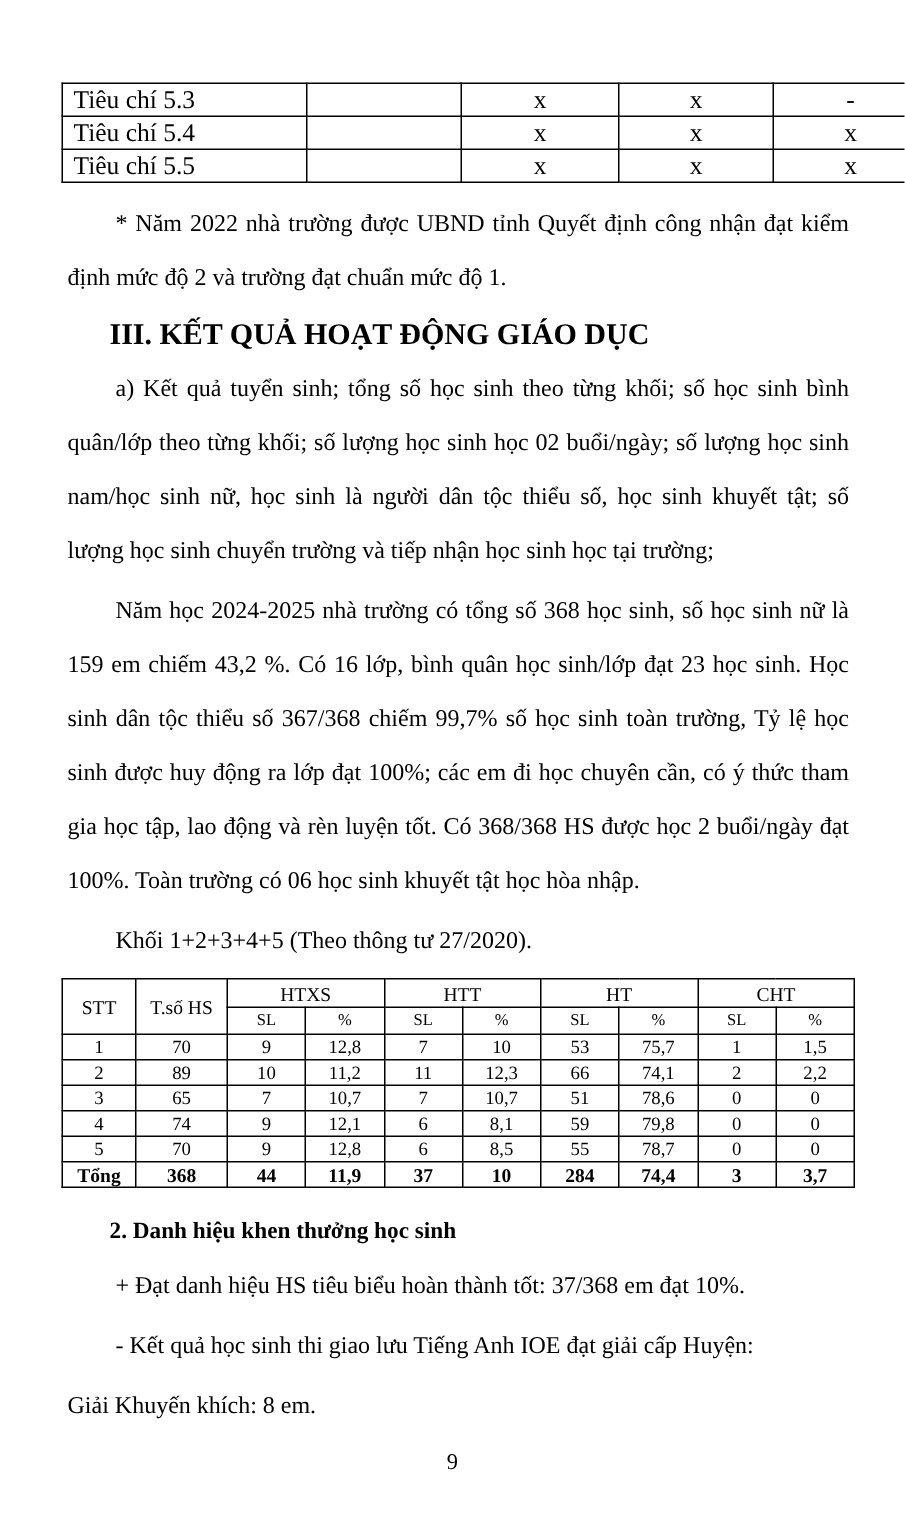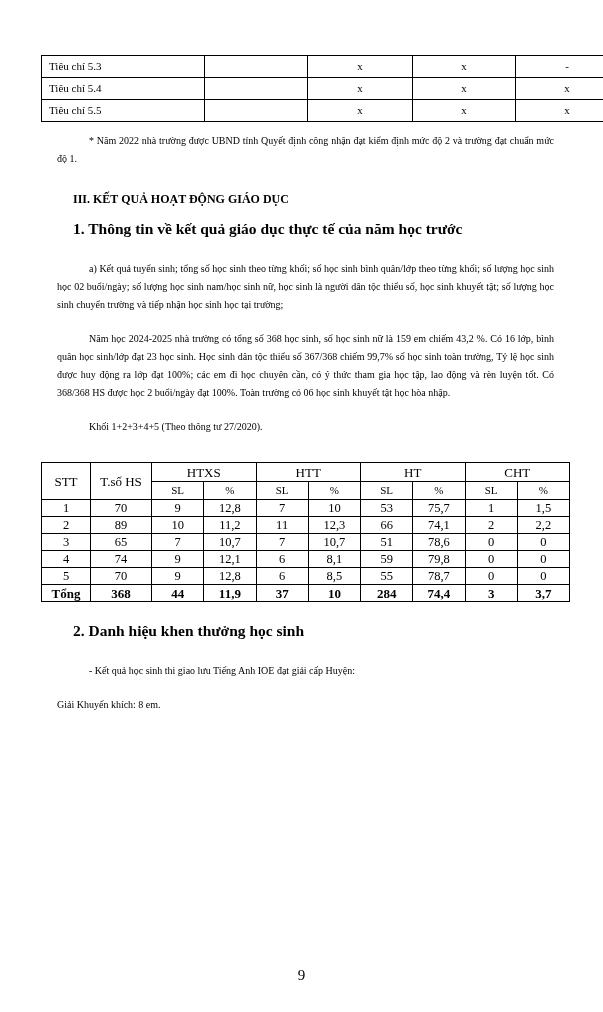--- a/index.html
+++ b/index.html
@@ -32,69 +32,69 @@
 
   
   table.crit {
     border-collapse: collapse;
     width: 529px;
     table-layout: fixed;
   }
   table.crit td {
     border: 1px solid #000;
     height: 21px;
-    font-size: 11px;
+    font-size: 17px;
     line-height: 19px;
     padding: 0 4px;
     text-align: center;
     vertical-align: middle;
   }
   table.crit td.label {
     text-align: left;
     padding-left: 7px;
   }
   .c1 { width: 151px; }
   .c2 { width: 94px; }
   .c3 { width: 96px; }
   .c4 { width: 94px; }
   .c5 { width: 94px; }
 
   
   p {
-    margin: 16px;
-    font-size: 10px;
-    line-height: 18px;
+    margin: 4px;
+    font-size: 16px;
+    line-height: 36px;
     text-align: justify;
     text-justify: inter-word;
   }
   p.indent { text-indent: 32px; }
 
   .gap-top { margin-top: 10px; }
 
   .heading {
     font-weight: bold;
     font-size: 15.5px;
     line-height: 30px;
     text-indent: 32px;
     margin: 0;
   }
   .heading-roman {
     font-weight: bold;
-    font-size: 12px;
+    font-size: 20px;
     line-height: 30px;
     text-indent: 32px;
     margin: 0;
   }
 
   
   table.stats {
     border-collapse: collapse;
     width: 529px;
     table-layout: fixed;
-    margin-top: 26px;
+    margin-top: 6px;
   }
   table.stats th, table.stats td {
     border: 1px solid #000;
     font-size: 12.5px;
     line-height: 15px;
     height: 16px;
     text-align: center;
     vertical-align: middle;
     padding: 0 1px;
     font-weight: normal;
@@ -155,21 +155,20 @@
           <td class="c4">x</td>
           <td class="c5">x</td>
         </tr>
       </tbody>
     </table>
 
     <p class="indent gap-top">* Năm 2022 nhà trường được UBND tỉnh Quyết định công nhận đạt kiểm định mức độ 2 và trường đạt chuẩn mức độ 1.</p>
 
     <p class="heading-roman">III. KẾT QUẢ HOẠT ĐỘNG GIÁO DỤC</p>
 
-    <p class="heading">1. Thông tin về kết quả giáo dục thực tế của năm học trước</p>
 
     <p class="indent">a) Kết quả tuyển sinh; tổng số học sinh theo từng khối; số học sinh bình quân/lớp theo từng khối; số lượng học sinh học 02 buổi/ngày; số lượng học sinh nam/học sinh nữ, học sinh là người dân tộc thiểu số, học sinh khuyết tật; số lượng học sinh chuyển trường và tiếp nhận học sinh học tại trường;</p>
 
     <p class="indent">Năm học 2024-2025 nhà trường có tổng số 368 học sinh, số học sinh nữ là 159 em chiếm 43,2 %. Có 16 lớp, bình quân học sinh/lớp đạt 23 học sinh. Học sinh dân tộc thiểu số 367/368 chiếm 99,7% số học sinh toàn trường, Tỷ lệ học sinh được huy động ra lớp đạt 100%; các em đi học chuyên cần, có ý thức tham gia học tập, lao động và rèn luyện tốt. Có 368/368 HS được học 2 buổi/ngày đạt 100%. Toàn trường có 06 học sinh khuyết tật học hòa nhập.</p>
 
 
     <p class="indent">Khối 1+2+3+4+5 (Theo thông tư 27/2020).</p>
 
     <table class="stats">
       <thead>
@@ -263,19 +262,20 @@
           <td>284</td>
           <td>74,4</td>
           <td>3</td>
           <td>3,7</td>
         </tr>
       </tbody>
     </table>
 
     <p class="heading" style="margin-top:14px;">2. Danh hiệu khen thưởng học sinh</p>
 
+    <p class="indent">+ Đạt danh hiệu HS tiêu biểu hoàn thành tốt: 37/368 em đạt 10%.</p>
     <p class="indent">- Kết quả học sinh thi giao lưu Tiếng Anh IOE đạt giải cấp Huyện:</p>
     <p>Giải Khuyến khích: 8 em.</p>
 
   </div>
 
   <div class="pageno">9</div>
 </div>
 
 </body></html>

